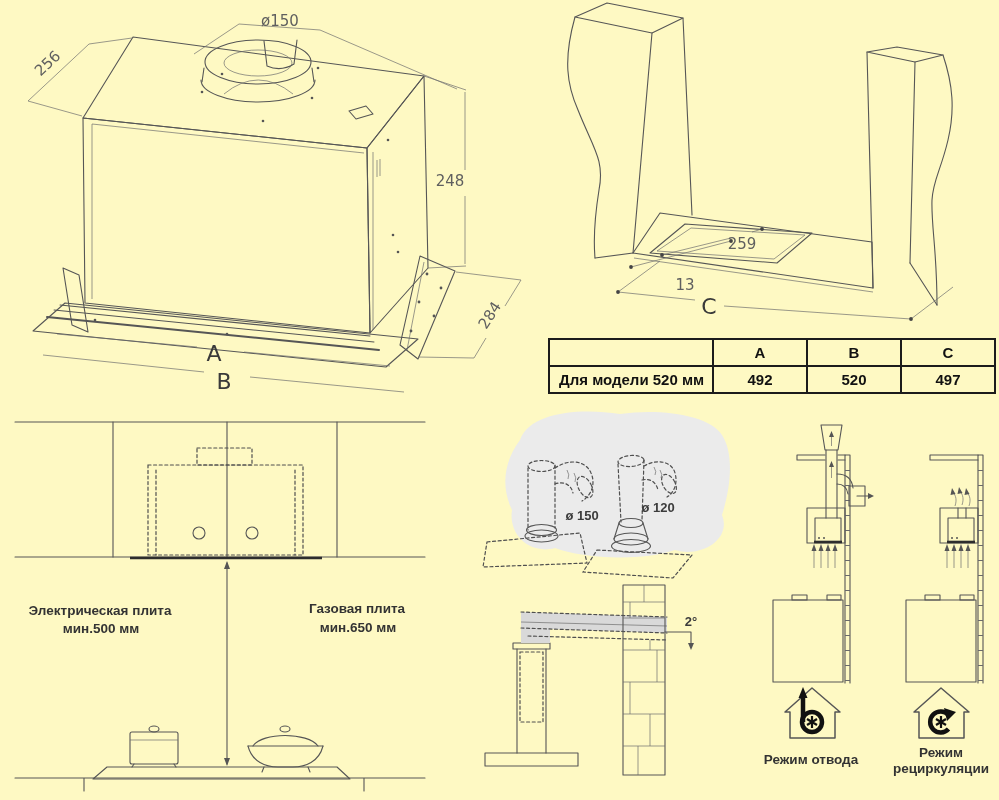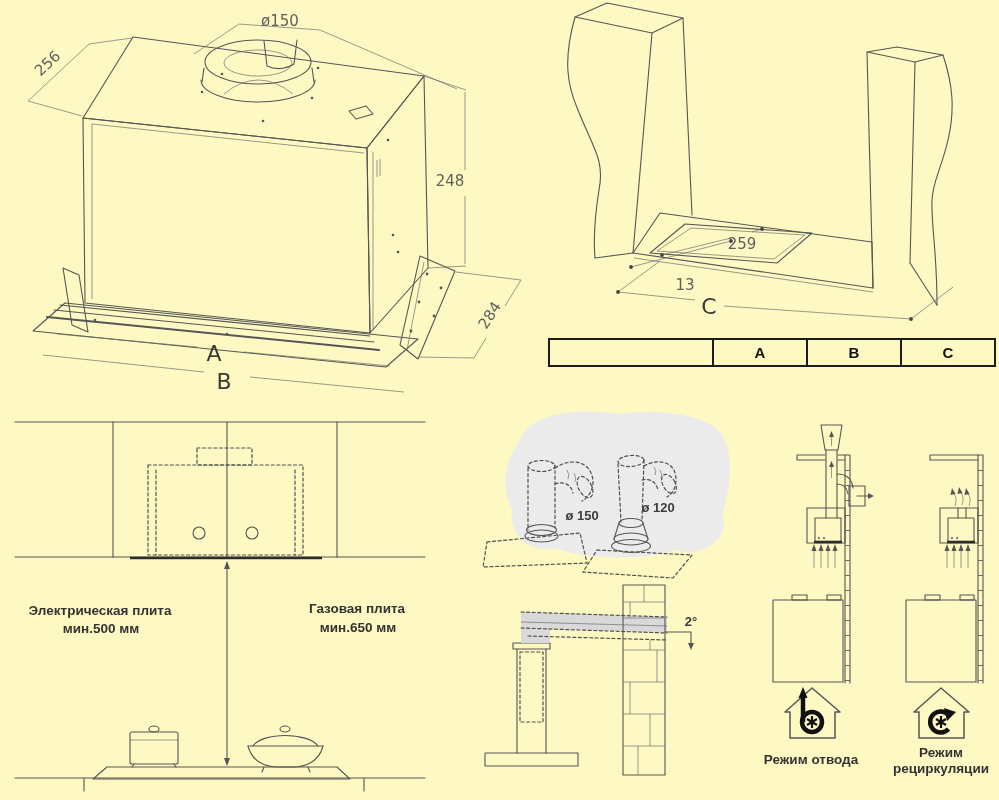--- a/index.html
+++ b/index.html
@@ -152,20 +152,26 @@
         <col style="width:94px">
         <col style="width:94px">
       </colgroup>
     <tbody>
         <tr>
       <td></td>
       <td>A</td>
       <td>B</td>
       <td>C</td>
     </tr>
+    <tr>
+      <td class="rowlab">Для модели 520 мм</td>
+      <td>492</td>
+      <td>520</td>
+      <td>497</td>
+    </tr>
   </tbody>
     </table>
 
   <svg style="left:0;top:410px" width="460" height="390" viewBox="0 0 460 390">
     <g>
       <path class="ln" d="M15,12 H425 M15,147 H425"></path>
       <path class="ln" d="M113,12 V147 M227,12 V147 M337,12 V147"></path>
     </g>
     <g>
       <rect class="dash" x="148" y="55" width="155" height="90"></rect>

